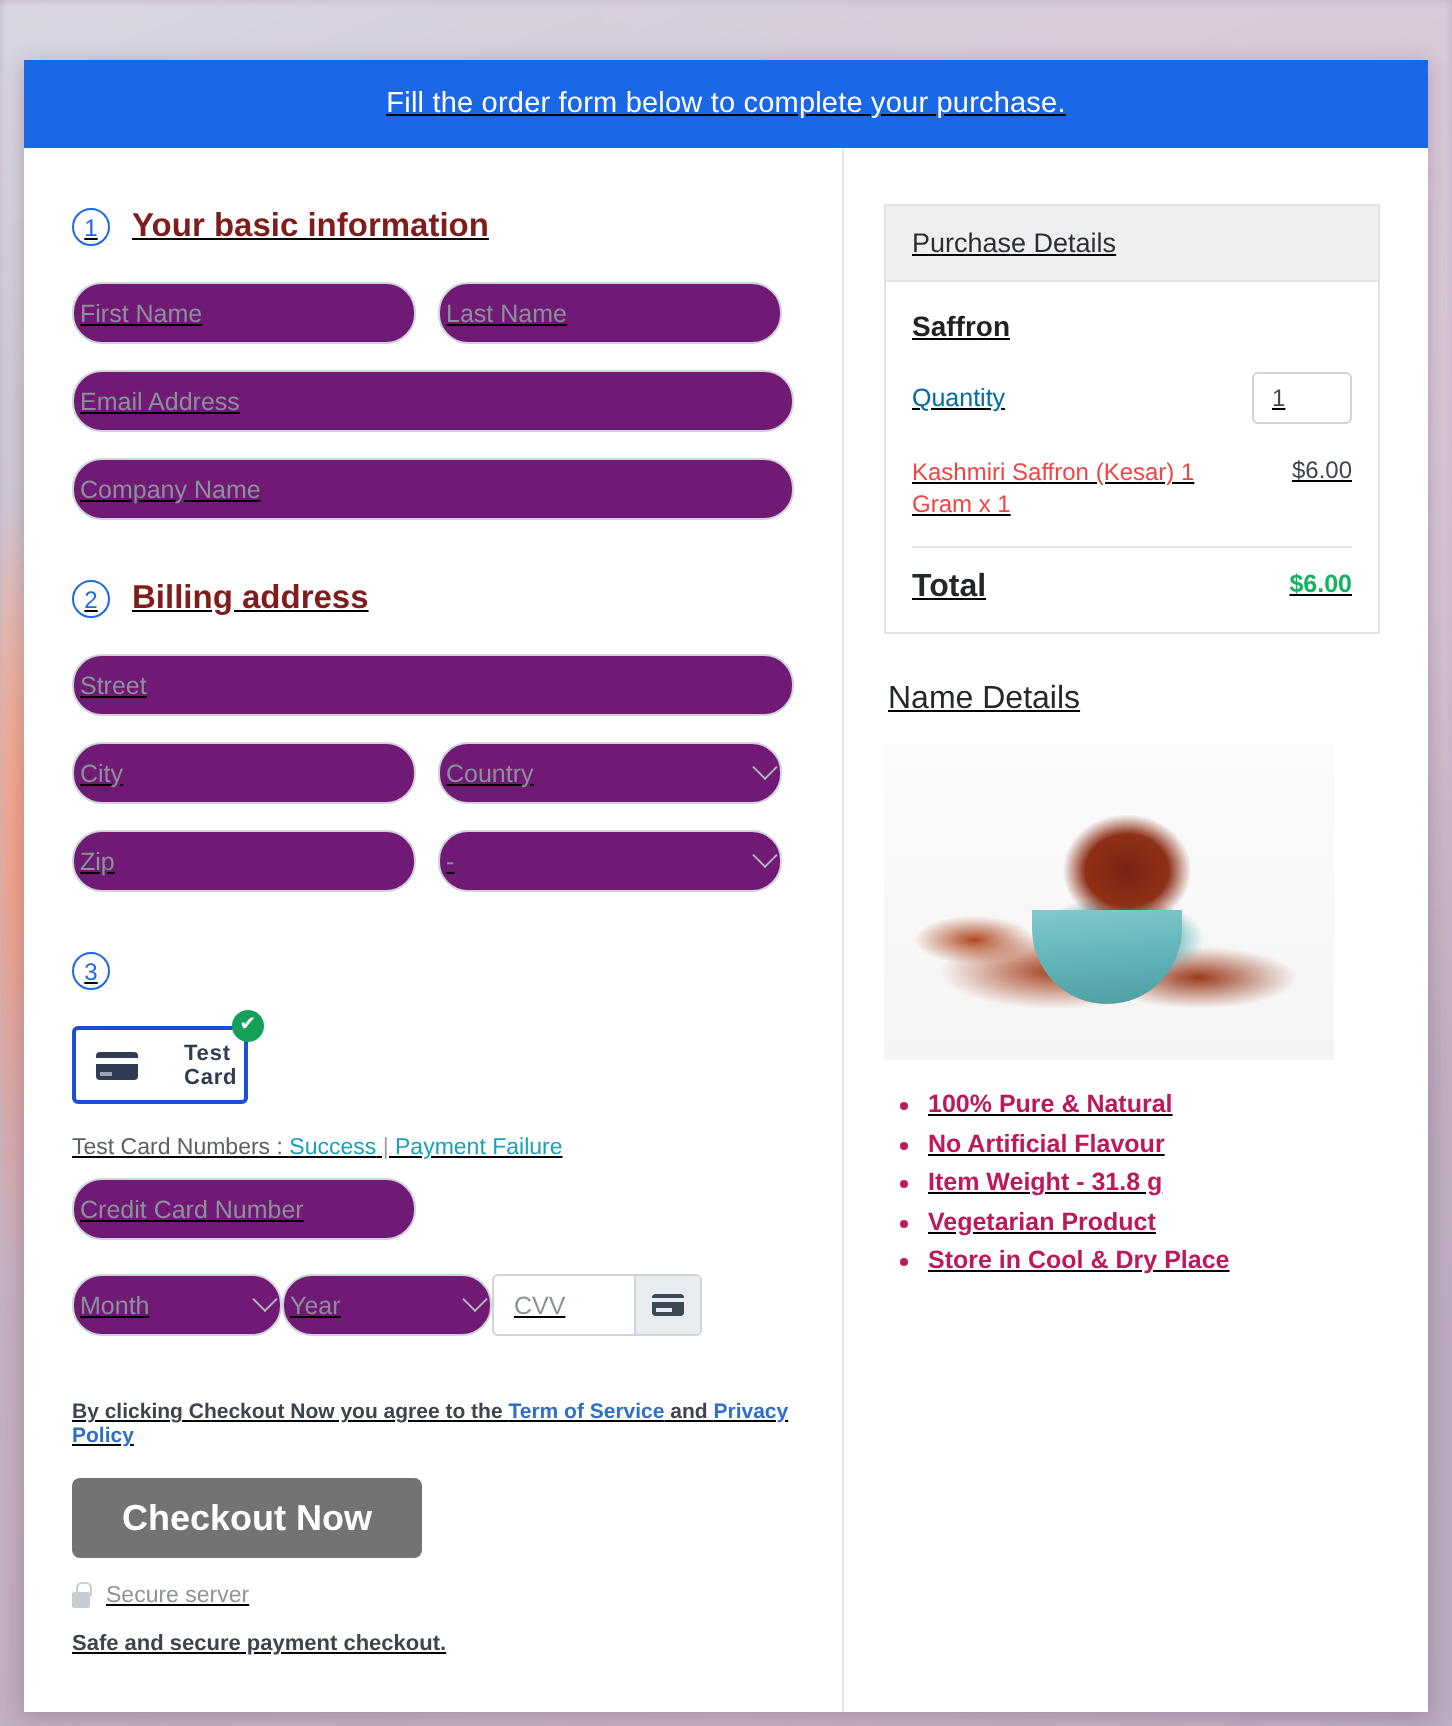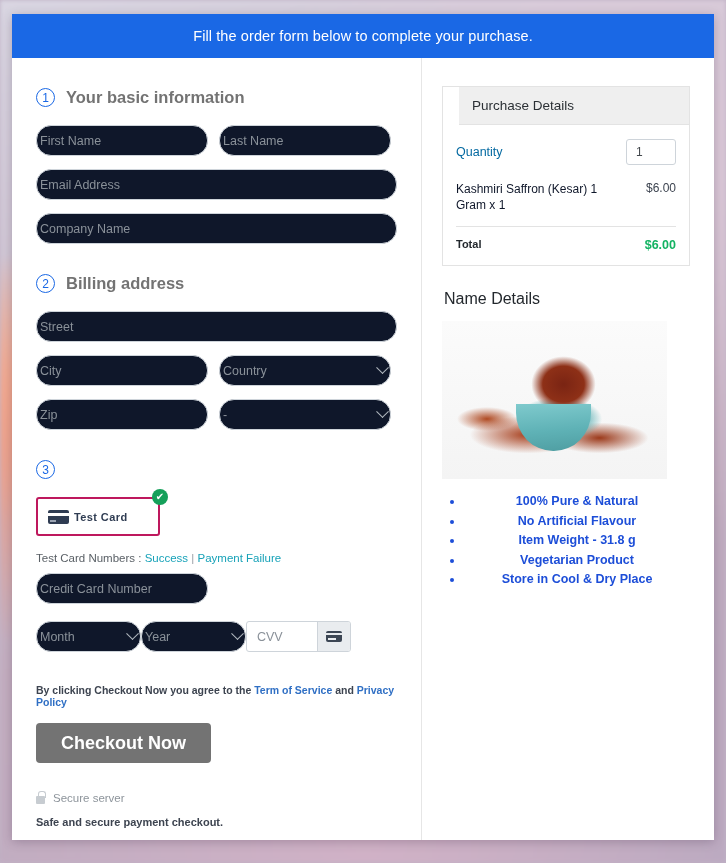--- a/index.html
+++ b/index.html
@@ -26,28 +26,29 @@
       radial-gradient(circle at 88% 20%, rgba(225,205,220,0.85) 0%, rgba(225,205,220,0) 40%),
       radial-gradient(circle at 50% 97%, rgba(214,180,200,0.8) 0%, rgba(214,180,200,0) 45%),
       linear-gradient(160deg, #d9d6e2 0%, #cfc3d2 30%, #c3aec0 60%, #b9a9c0 100%);
     filter: blur(2px);
   }
 
   
   .card {
     position: absolute;
     left: 12px;
-    top: 14px;
+    top: 30px;
     width: 702px;
     height: 826px;
     background: #ffffff;
     box-shadow: 0 2px 10px rgba(60,40,70,0.28);
     display: flex;
     flex-direction: column;
     overflow: hidden;
+    text-decoration: underline;
   }
 
   .banner {
     height: 44px;
     background: #1a68e5;
     color: #ffffff;
     display: flex;
     align-items: center;
     justify-content: center;
     font-size: 14.5px;
@@ -84,31 +85,31 @@
     width: 19px; height: 19px;
     border: 1.6px solid #1a68e5;
     border-radius: 50%;
     color: #1a68e5;
     font-size: 12px;
     display: flex; align-items: center; justify-content: center;
     flex: 0 0 auto;
   }
   .sec-title {
     font-size: 16.5px;
-    color: #737373;
+    color: #7f1d1d;
     font-weight: 600;
   }
 
   
   .frow { display: flex; gap: 11px; margin-bottom: 13px; }
   .fld {
     height: 31px;
     border: 1px solid #ced4da;
     border-radius: 15px;
-    background: #0f172a;
+    background: #701a75;
     display: flex;
     align-items: center;
     padding: 0 3px;
     font-size: 12.5px;
     color: #8a9199;
     position: relative;
   }
   .fld.half { width: 172px; flex: 0 0 172px; }
   .fld.full { width: 100%; }
   .fld.sel { justify-content: space-between; text-align: center; }
@@ -118,24 +119,24 @@
     border-bottom: 1.4px solid #b0b7bd;
     transform: rotate(45deg) translate(-2px,-2px);
     flex: 0 0 auto;
   }
 
   .gap-lg { height: 17px; }
 
   
   .pm-wrap { position: relative; display: inline-block; margin-bottom: 16px; }
   .pm-tile {
-    width: 124px; height: 39px;
-    border: 2px solid #be185d;
+    width: 88px; height: 39px;
+    border: 2px solid #1d4ed8;
     border-radius: 3px;
-    display: flex; align-items: center; gap: 5px;
+    display: flex; align-items: center; gap: 23px;
     padding-left: 10px;
   }
   .card-ico {
     width: 21px; height: 14px;
     background: #2f3c52;
     border-radius: 2px;
     position: relative;
     flex: 0 0 auto;
   }
   .card-ico::before {
@@ -182,54 +183,53 @@
     margin-top: 15px;
     width: 175px; height: 40px;
     background: #737373;
     color: #ffffff;
     border: none; border-radius: 4px;
     font-size: 18px; font-weight: bold;
     font-family: "Liberation Sans", sans-serif;
     cursor: pointer;
   }
 
-  .secure { display: flex; align-items: flex-end; gap: 8px; margin-top: 29px; }
+  .secure { display: flex; align-items: flex-end; gap: 8px; margin-top: 13px; }
   .lock {
     width: 9px; height: 8px; background: #c7ccd1; border-radius: 1px; position: relative; flex:0 0 auto;
   }
   .lock::before {
     content:""; position:absolute; left:1.5px; top:-5px; width:6px; height:6px;
     border: 1.4px solid #c7ccd1; border-bottom: none; border-radius: 3px 3px 0 0;
   }
   .secure-txt { font-size: 11.5px; color: #8d949b; }
   .safe-txt { font-size: 11px; color: #3d4450; margin-top: 12px; font-weight: 600; }
 
   
   .pd-panel { border: 1px solid #e3e3e3; }
   .pd-head {
     background: #efefef;
     padding: 11px 13px;
     font-size: 13.5px; color: #2b3035;
     border-bottom: 1px solid #e3e3e3;
-    margin-left: 16px;
   }
   .pd-body { padding: 14px 13px 13px 13px; }
   .pd-prod { font-size: 14px; font-weight: bold; color: #222; margin-bottom: 15px; }
   .pd-qty-row { display: flex; align-items: center; justify-content: space-between; margin-bottom: 16px; }
   .pd-qty-lbl { font-size: 12.5px; color: #0369a1; }
   .qty-in {
     width: 50px; height: 26px; border: 1px solid #ced4da; border-radius: 3px;
     display: flex; align-items: center; padding-left: 9px; font-size: 12px; color: #45494e;
   }
   .pd-line { display: flex; justify-content: space-between; gap: 10px; margin-bottom: 13px; }
-  .pd-line-name { font-size: 12px; color: #0f172a; line-height: 1.35; max-width: 150px; }
+  .pd-line-name { font-size: 12px; color: #ef4444; line-height: 1.35; max-width: 150px; }
   .pd-line-amt { font-size: 12px; color: #3d4450; white-space: nowrap; }
   .pd-rule { border-top: 1px solid #e3e3e3; margin-bottom: 11px; }
   .pd-total { display: flex; justify-content: space-between; }
-  .pd-total-lbl { font-size: 11px; font-weight: bold; color: #23282d; }
+  .pd-total-lbl { font-size: 16px; font-weight: bold; color: #23282d; }
   .pd-total-amt { font-size: 12.5px; font-weight: bold; color: #13b362; }
 
   
   .plan-title { font-size: 16px; color: #23282d; margin: 24px 0 13px 2px; }
 
   .photo {
     width: 225px; height: 158px;
     background:
       radial-gradient(ellipse 46px 40px at 54% 40%, #7a2413 0%, #8e3017 45%, rgba(142,48,23,0) 70%),
       radial-gradient(ellipse 60px 30px at 52% 62%, #6fc0c2 0%, #5bb0b4 40%, rgba(91,176,180,0) 72%),
@@ -246,23 +246,22 @@
     width: 33%; height: 30%;
     background: linear-gradient(175deg, #7fcacd 0%, #5fb2b6 55%, #4e9da1 100%);
     border-radius: 0 0 50% 50% / 0 0 80% 80%;
   }
 
   .bullets { margin: 13px 0 0 22px; }
   .bullets li {
     list-style: disc;
     font-size: 12.5px;
     font-weight: bold;
-    color: #1d4ed8;
+    color: #be185d;
     line-height: 1.55;
-    text-align: center;
   }
 </style>
 </head>
 <body>
 
 <div class="bg-photo"></div>
 
 <div class="card">
 
   <div class="banner">
@@ -368,20 +367,21 @@
       </div>
 
       <div class="safe-txt">Safe and secure payment checkout.</div>
     </div>
 
     <div class="col-right">
 
       <div class="pd-panel">
         <div class="pd-head">Purchase Details</div>
         <div class="pd-body">
+          <div class="pd-prod">Saffron</div>
 
           <div class="pd-qty-row">
             <span class="pd-qty-lbl">Quantity</span>
             <span class="qty-in">1</span>
           </div>
 
           <div class="pd-line">
             <span class="pd-line-name">Kashmiri Saffron (Kesar) 1 Gram x 1</span>
             <span class="pd-line-amt">$6.00</span>
           </div>

